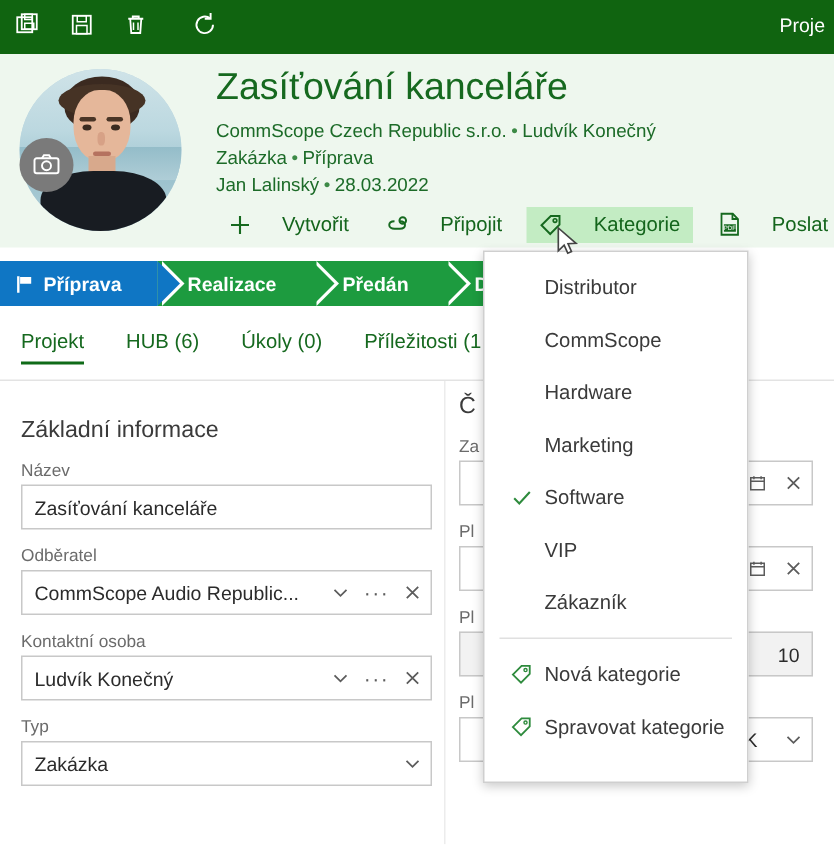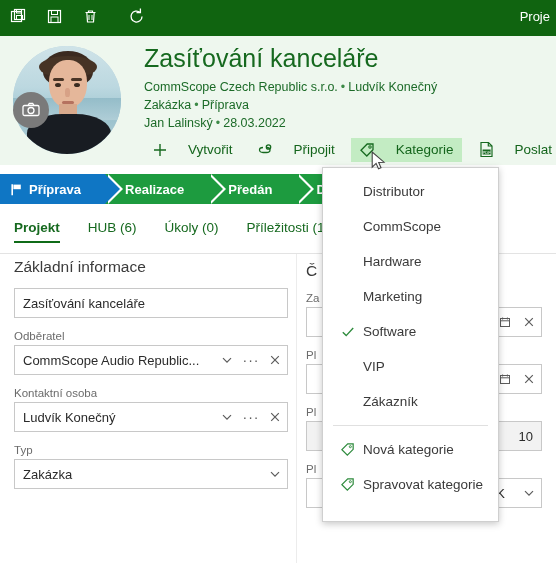--- a/index.html
+++ b/index.html
@@ -181,37 +181,37 @@
     width: 556px; height: 38px;
     display: flex; align-items: flex-start;
     background: #fff;
   }
   .tab {
     position: relative;
     padding: 4px 14px 12px 14px;
     font-size: 13.5px; color: #16691f;
     cursor: pointer; white-space: nowrap;
   }
-  .tab.active { font-weight: 700; }
+  .tab.active { font-weight: 400; }
   .tab.active::after {
     content: ""; position: absolute;
     left: 14px; right: 14px; bottom: 4px;
     height: 2.5px; background: #0f6b18;
   }
   .tabs-sep {
     position: absolute; top: 253px; left: 0;
     width: 556px; height: 1px; background: #e3e3e3;
   }
 
   
   .form {
     position: absolute; top: 254px; left: 0;
     width: 556px; height: 309px; background: #fff;
   }
-  .col-left { position: absolute; left: 14px; top: 4px; width: 274px; }
+  .col-left { position: absolute; left: 14px; top: 24px; width: 274px; }
   .col-right { position: absolute; left: 306px; top: 8px; width: 236px; }
   .vline {
     position: absolute; left: 296px; top: 0; width: 1px; height: 309px;
     background: #ececec;
   }
   .sect-title {
     font-size: 15.5px; color: #3b3b3b; margin-bottom: 12px;
     white-space: nowrap;
   }
   .fld { margin-bottom: 12px; }
@@ -438,20 +438,21 @@
   </div>
   <div class="tabs-sep"></div>
 
   <div class="form">
     <div class="vline"></div>
 
     <div class="col-left">
       <div class="sect-title">Základní informace</div>
 
       <div class="fld">
+        <div class="fld-label">Název</div>
         <div class="fld-box">
           <div class="fld-val">Zasíťování kanceláře</div>
         </div>
       </div>
 
       <div class="fld">
         <div class="fld-label">Odběratel</div>
         <div class="fld-box">
           <div class="fld-val">CommScope Audio Republic...</div>
           <div class="fld-ico">

